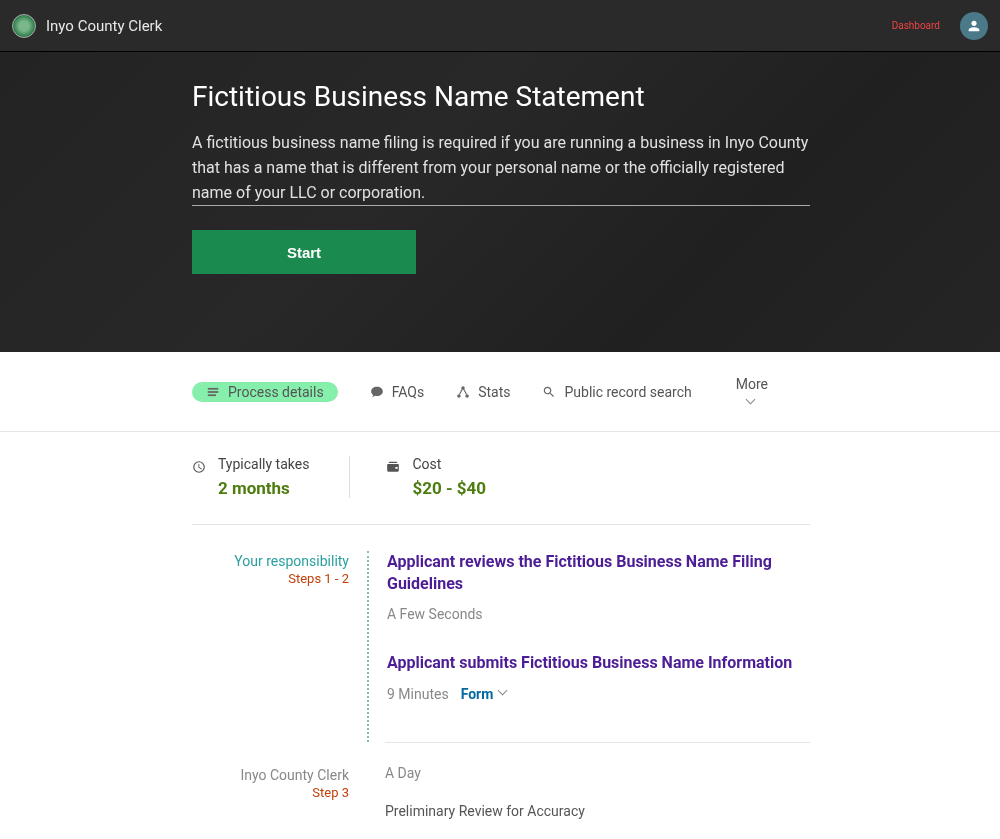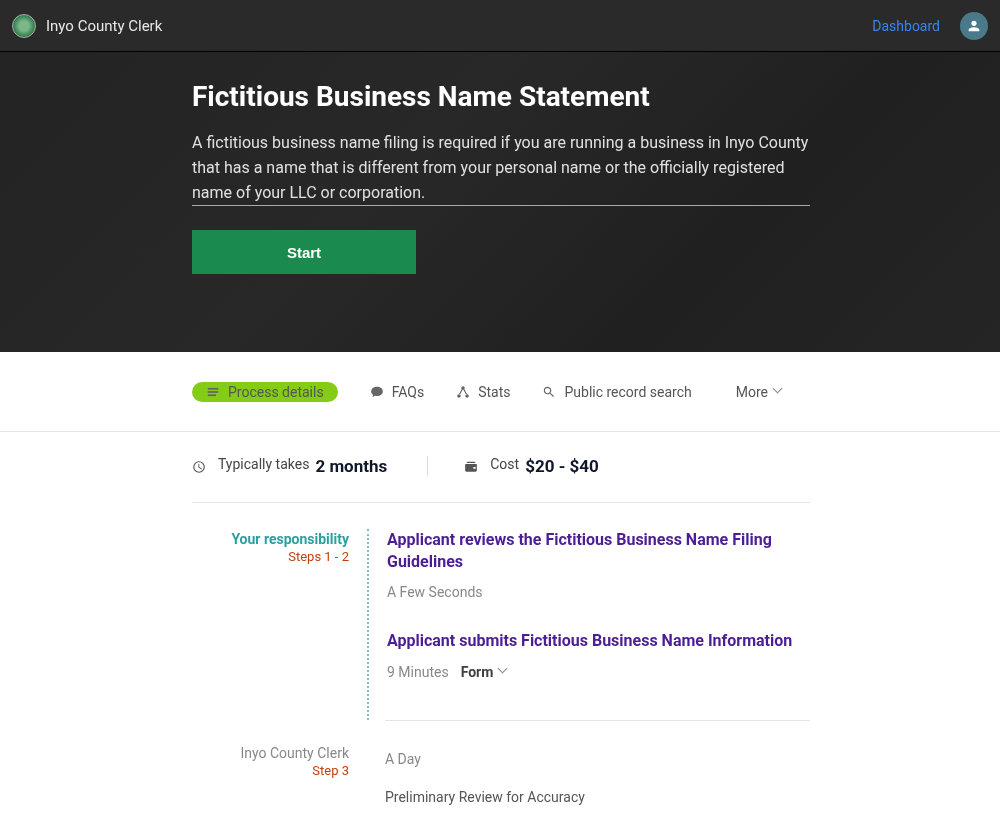--- a/index.html
+++ b/index.html
@@ -4,69 +4,69 @@
   <style>
     * { margin: 0; padding: 0; box-sizing: border-box; }
     body { font-family: -apple-system, BlinkMacSystemFont, 'Segoe UI', Roboto, Helvetica, Arial, sans-serif; background: #fff; color: #333; width: 1000px; }
     
     
     .header { background: #2a2a2a; height: 52px; display: flex; align-items: center; padding: 0 12px; justify-content: space-between; border-bottom: 1px solid #000; }
     .header-left { display: flex; align-items: center; gap: 10px; }
     .logo { width: 24px; height: 24px; border-radius: 50%; background: radial-gradient(circle, #7ab88a 30%, #2d7a4a 70%); border: 1px solid #aaa; }
     .site-name { color: #e8e8e8; font-size: 15px; }
     .header-right { display: flex; align-items: center; gap: 20px; }
-    .dashboard-link { color: #3b82f6; font-size: 14px; }
+    .dashboard-link { color: #ef4444; font-size: 10px; }
     .avatar-wrap { display: flex; align-items: center; gap: 4px; }
     .avatar { width: 28px; height: 28px; border-radius: 50%; background: #4a7a8a; display: flex; align-items: center; justify-content: center; }
     .avatar svg { width: 16px; height: 16px; fill: #fff; }
     
     
     .hero { background: linear-gradient(rgba(30,30,30,0.82), rgba(30,30,30,0.82)), linear-gradient(135deg, #3a3a3a, #555 40%, #2a2a2a 70%, #444); height: 300px; padding-top: 28px; }
     .hero-content { width: 618px; margin-left: 192px; }
-    .hero-title { color: #fff; font-size: 28px; font-weight: 700; margin-bottom: 18px; }
+    .hero-title { color: #fff; font-size: 28px; font-weight: 400; margin-bottom: 18px; }
     .hero-desc { color: #e0e0e0; font-size: 16px; line-height: 1.55; }
     .hero-hr { border: none; border-top: 1px solid #aaa; margin-bottom: 24px; }
     .start-button { background: #1b8a4e; color: #fff; border: none; width: 224px; height: 44px; font-size: 15px; font-weight: 600; cursor: pointer; }
     
     
     .tabs-row { border-bottom: 1px solid #e5e5e5; height: 80px; display: flex; align-items: center; }
     .tabs-content { margin-left: 192px; display: flex; align-items: center; gap: 32px; }
     .tab-pill { display: flex; align-items: center; gap: 8px; font-size: 14px; color: #555; cursor: pointer; }
-    .tab-pill.active { background: #84cc16; border-radius: 18px; padding: 2px 14px; }
+    .tab-pill.active { background: #86efac; border-radius: 18px; padding: 2px 14px; }
     .tab-icon { width: 14px; height: 14px; display: inline-flex; align-items: center; justify-content: center; }
     .tab-icon svg { width: 14px; height: 14px; fill: #666; }
-    .more-group { display: flex; align-items: center; gap: 6px; font-size: 14px; color: #555; cursor: pointer; margin-left: 12px; }
+    .more-group { display: flex; align-items: center; gap: 6px; font-size: 14px; color: #555; cursor: pointer; margin-left: 12px; flex-direction: column; }
     .chevron-down { width: 10px; height: 10px; }
     .chevron-down::before { content: ''; display: block; width: 6px; height: 6px; border-right: 1.5px solid #888; border-bottom: 1.5px solid #888; transform: rotate(45deg); margin-top: -2px; }
     
     
     .info-row { margin-left: 192px; padding-top: 24px; padding-bottom: 26px; border-bottom: 1px solid #e5e5e5; width: 618px; display: flex; gap: 40px; }
     .info-block { display: flex; gap: 12px; align-items: flex-start; }
     .info-block.sep { border-left: 1px solid #ddd; padding-left: 36px; }
     .info-icon { width: 14px; height: 14px; margin-top: 3px; }
-    .info-text { display: flex; flex-direction: row; gap: 6px; }
+    .info-text { display: flex; flex-direction: column; gap: 6px; }
     .info-label { font-size: 14px; color: #444; }
-    .info-value { font-size: 17px; font-weight: 700; color: #0f172a; }
+    .info-value { font-size: 17px; font-weight: 700; color: #4d7c0f; }
     
     
     .steps-wrap { margin-left: 192px; width: 618px; padding-top: 26px; }
     .step-block { display: flex; }
     .step-left { width: 175px; text-align: right; padding-right: 18px; padding-top: 2px; }
-    .step-left-title { font-size: 14px; font-weight: 700; color: #2aa0a0; }
+    .step-left-title { font-size: 14px; font-weight: 400; color: #2aa0a0; }
     .step-left-title.clerk { color: #888; font-weight: 400; }
     .step-left-sub { font-size: 13px; color: #c2410c; margin-top: 2px; }
     .step-right { flex: 1; border-left: 2px dotted #7ac0c0; padding-left: 18px; padding-bottom: 40px; }
     .step-right.clerk-border { border-left: none; }
     .step-title { font-size: 16px; font-weight: 700; color: #4c1d95; line-height: 1.35; }
     .step-sub { font-size: 14px; color: #888; margin-top: 12px; display: flex; align-items: center; gap: 12px; }
     .step-item2 { margin-top: 30px; }
-    .form-tag { color: #404040; font-weight: 700; display: inline-flex; align-items: center; gap: 6px; cursor: pointer; }
+    .form-tag { color: #0369a1; font-weight: 700; display: inline-flex; align-items: center; gap: 6px; cursor: pointer; }
     .sep-line { border-top: 1px solid #e5e5e5; margin-left: 193px; margin-bottom: 22px; }
     .not-resp { font-size: 16px; font-weight: 600; color: #333; }
-    .day-text { font-size: 14px; color: #888; margin-top: 8px; }
+    .day-text { font-size: 14px; color: #888; margin-top: 0; }
     .prelim { font-size: 14px; color: #555; margin-top: 22px; }
     
     .clock-icon svg, .wallet-icon svg { width: 14px; height: 14px; fill: #555; }
   </style>
 </head>
 <body>
 
 <div class="header">
   <div class="header-left">
     <div class="logo"></div>

